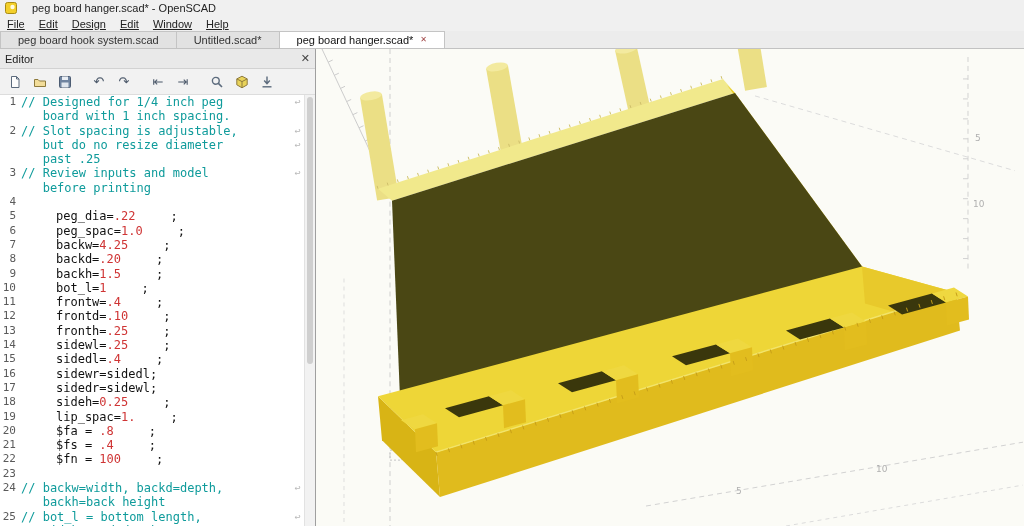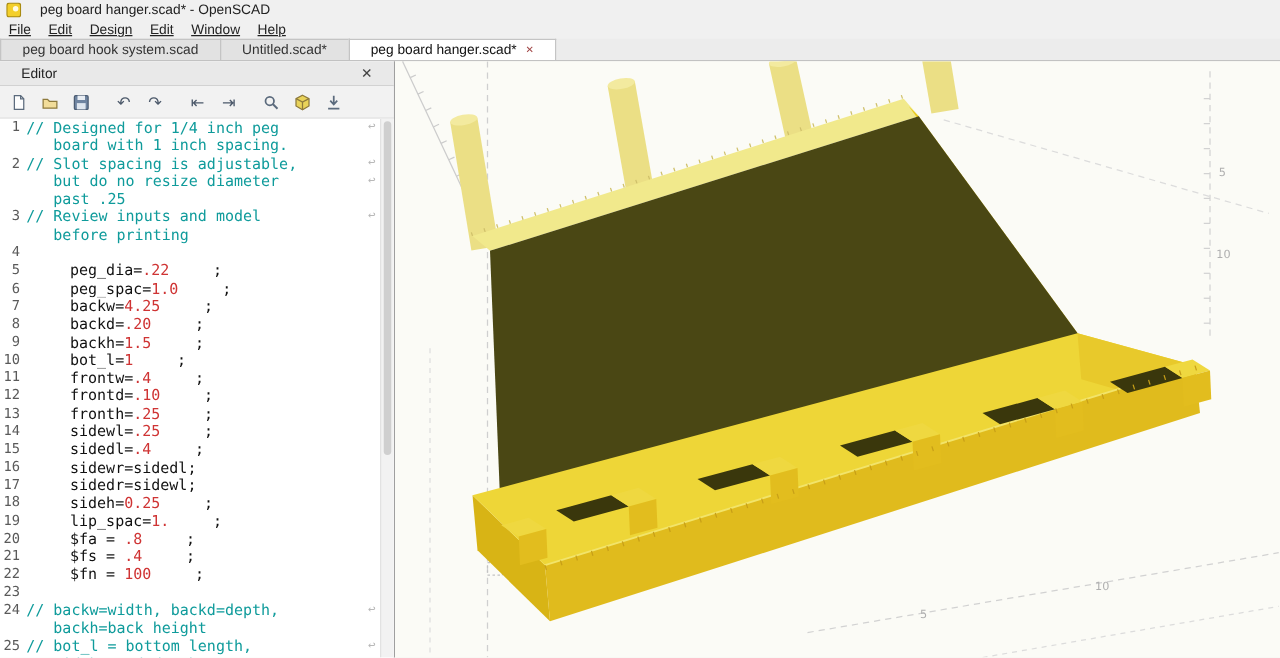--- a/index.html
+++ b/index.html
@@ -14,21 +14,21 @@
        font-family:"Liberation Sans",sans-serif;display:flex;flex-direction:column;color:#222;}
   .titlebar{height:16px;display:flex;align-items:center;gap:15px;padding:0 5px;font-size:11px;flex:none;}
   .menubar{height:15px;display:flex;align-items:center;font-size:11px;flex:none;}
   .menubar span{padding:0 7px;cursor:default;text-decoration:underline;}
   .tabbar{height:18px;background:#ececec;border-bottom:1px solid #c2c2c2;display:flex;align-items:flex-end;font-size:11px;flex:none;}
   .tab{height:17px;display:flex;align-items:center;padding:0 17px;background:#e2e2e2;border:1px solid #c4c4c4;border-bottom:none;margin-right:-1px;color:#333;white-space:nowrap;}
   .tab.active{background:#ffffff;color:#111;justify-content:flex-end;}
   .tab .close{margin-left:7px;color:#a04545;font-size:8px;line-height:1;}
   .main{flex:1;min-height:0;display:flex;}
   .editor-panel{width:316px;flex:none;display:flex;flex-direction:column;background:#fff;border-right:1px solid #9f9f9f;}
-  .editor-header{height:20px;flex:none;background:#e9e9e9;display:flex;align-items:center;font-size:11px;padding:0 17px;border-bottom:1px solid #d2d2d2;}
+  .editor-header{height:20px;flex:none;background:#e9e9e9;display:flex;align-items:center;font-size:11px;padding:0 5px;border-bottom:1px solid #d2d2d2;}
   .editor-close{margin-left:auto;font-size:11px;color:#444;cursor:default;}
   .editor-toolbar{height:26px;flex:none;background:#f2f2f2;display:flex;align-items:center;gap:3px;padding:0 4px;border-bottom:1px solid #ddd;}
   .tbtn{width:22px;height:20px;display:flex;align-items:center;justify-content:center;border-radius:2px;color:#4d5a6b;font-size:13px;}
   .tbtn svg{display:block;}
   .tbtn.sep{width:6px;}
   .code-area{flex:1;position:relative;background:#fff;overflow:hidden;
      font-family:"DejaVu Sans Mono",monospace;font-size:12px;line-height:14.3px;}
   .rows{position:absolute;top:0;left:0;right:11px;bottom:0;}
   .row{display:flex;height:14.3px;white-space:pre;}
   .ln{width:21px;text-align:right;color:var(--ln-color);padding-right:5px;flex:none;font-size:11px;}

